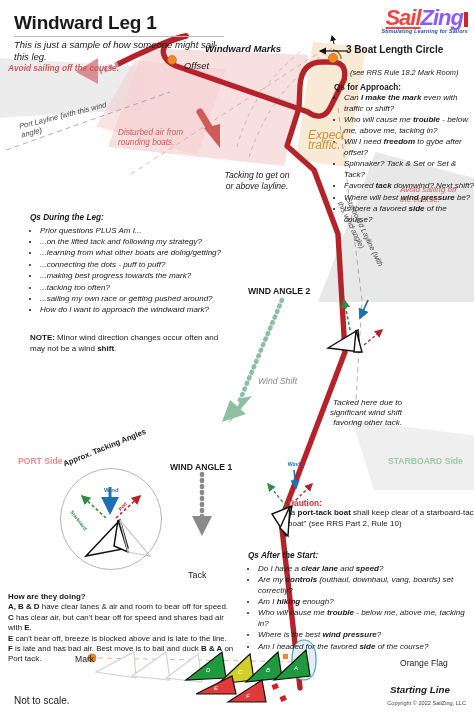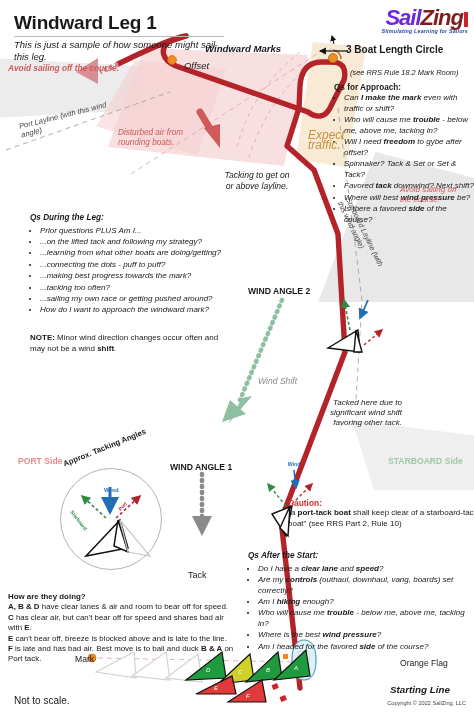--- a/index.html
+++ b/index.html
@@ -10,21 +10,21 @@
   #title{left:14px;top:12px;font-size:19px;font-weight:bold;letter-spacing:-.2px;}
   #title-rule{left:14px;top:36px;width:210px;height:1px;background:#b9b9b9;}
   #subtitle{left:14px;top:39px;width:215px;font-size:9.5px;font-style:italic;line-height:11.5px;}
   
   #gray-wedge{left:-6px;top:58px;width:150px;height:60px;background:#ececec;
       clip-path:polygon(0 0,100% 14%,100% 86%,0 100%);}
   #avoid-left{left:8px;top:63px;font-size:8.3px;font-style:italic;color:#d05a5a;font-weight:bold;}
   
   #logo{right:6px;top:8px;text-align:right;}
   #logo .lg{font-size:22px;font-weight:bold;font-style:italic;letter-spacing:-1px;line-height:20px;}
-  #logo .s1{color:#6d28d9;} #logo .s2{color:#7f1d1d;}
+  #logo .s1{color:#ef4444;text-decoration:underline;} #logo .s2{color:#8b5cf6;}
   #logo .tag{font-size:5.4px;font-weight:bold;font-style:italic;color:#1f4e9c;letter-spacing:.15px;}
   #logo-flag{display:inline-block;width:4px;height:15px;background:#cc2229;vertical-align:-2px;margin-left:1px;}
   
   #pinkzone{left:108px;top:48px;width:200px;height:118px;background:#f7d9da;opacity:.85;
       clip-path:polygon(18% 0,100% 6%,88% 100%,0 84%);}
   #pinkzone2{left:96px;top:60px;width:130px;height:95px;background:#f4cdd0;opacity:.55;
       clip-path:polygon(30% 0,100% 10%,78% 100%,0 70%);}
   #tanzone{left:296px;top:42px;width:70px;height:125px;background:#f7e6cd;opacity:.85;
       clip-path:polygon(24% 0,100% 4%,72% 100%,0 94%);}
   #grayzone{left:318px;top:152px;width:160px;height:150px;background:#e8e8e8;

